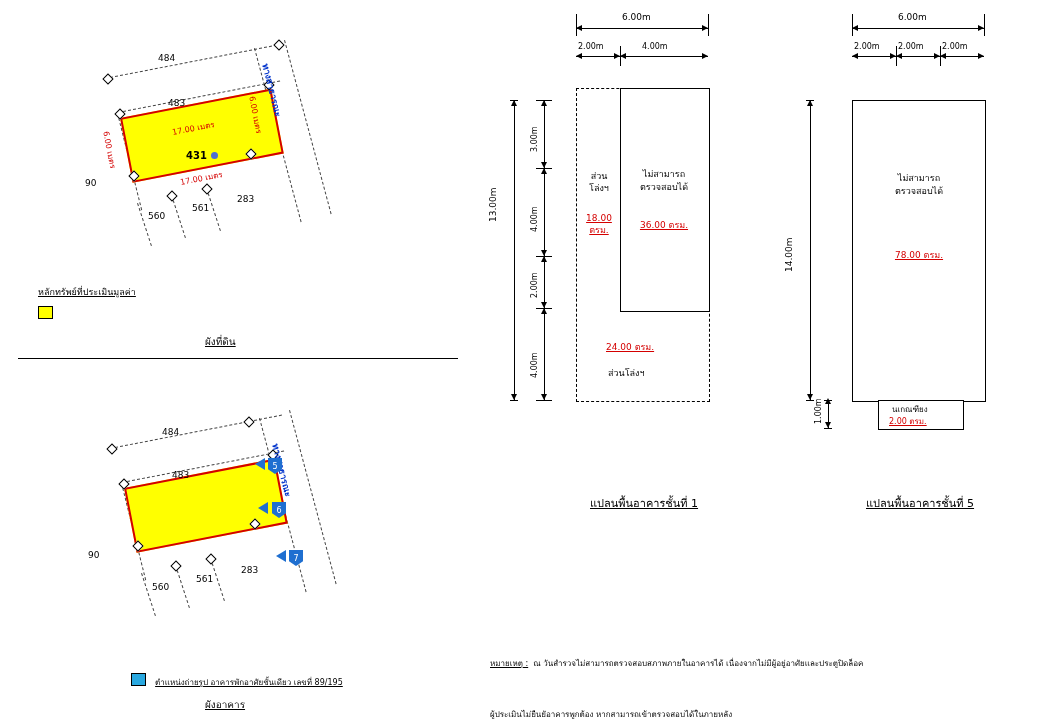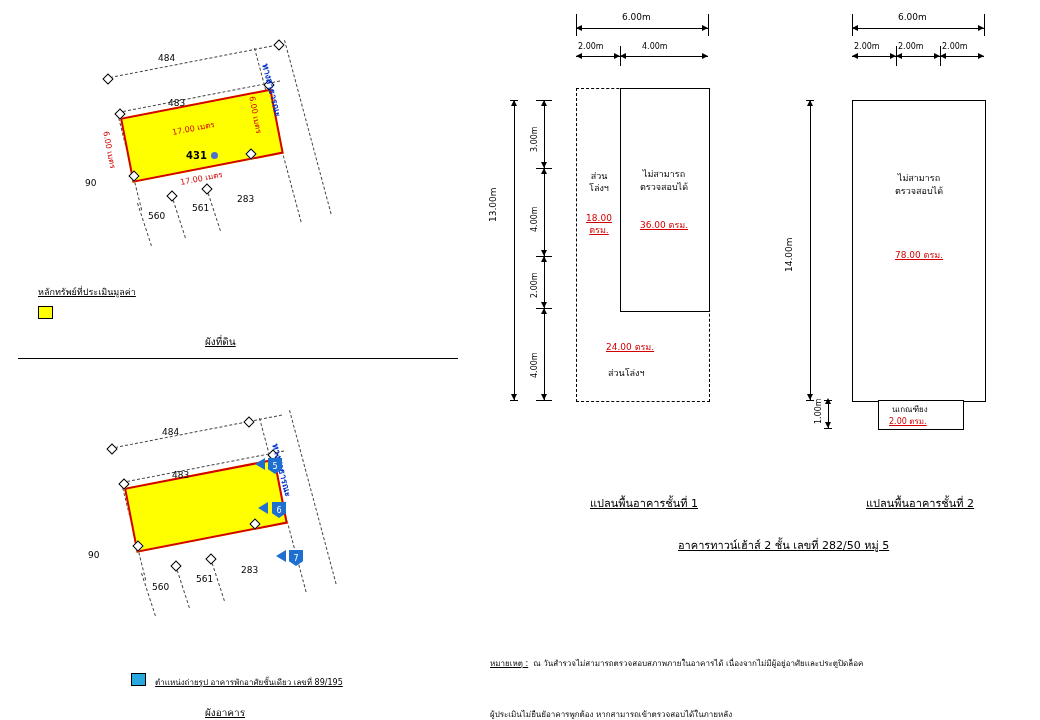--- a/index.html
+++ b/index.html
@@ -130,21 +130,21 @@
 
   <div class="abs" style="left:255px;top:88px;width:0;height:0;border-top:6px solid transparent;border-bottom:6px solid transparent;border-right:10px solid #1f6fd0;"></div>
   <div class="abs" style="left:258px;top:132px;width:0;height:0;border-top:6px solid transparent;border-bottom:6px solid transparent;border-right:10px solid #1f6fd0;"></div>
   <div class="abs" style="left:276px;top:180px;width:0;height:0;border-top:6px solid transparent;border-bottom:6px solid transparent;border-right:10px solid #1f6fd0;"></div>
 
   <div class="abs" style="left:88px;top:300px;padding-left:43px;">
     <span class="legend-swatch" style="background:#29a8e0;"></span>
     <span class="tiny u">ตำแหน่งถ่ายรูป อาคารพักอาศัยชั้นเดียว เลขที่ 89/195</span>
   </div>
 
-  <div class="abs md u" style="left:205px;top:335px;">ผังอาคาร</div>
+  <div class="abs md u" style="left:205px;top:327px;">ผังอาคาร</div>
 </div>
 
 <div class="abs" style="left:480px;top:0;width:560px;height:720px;">
 
   <div class="dim-h" style="left:96px;top:28px;width:132px;"></div>
   <div class="arrowL" style="left:96px;top:25px;"></div>
   <div class="arrowR" style="left:222px;top:25px;"></div>
   <div class="dim-v" style="left:96px;top:14px;height:22px;"></div>
   <div class="dim-v" style="left:228px;top:14px;height:22px;"></div>
   <div class="abs sm" style="left:142px;top:12px;">6.00m</div>
@@ -247,23 +247,22 @@
 
   <div class="rectOutline" style="left:372px;top:100px;width:132px;height:300px;"></div>
   <div class="rectOutline" style="left:398px;top:400px;width:84px;height:28px;"></div>
 
   <div class="abs sm" style="left:398px;top:172px;text-align:center;width:82px;line-height:1.4;">ไม่สามารถ<br>ตรวจสอบได้</div>
   <div class="abs sm red u" style="left:398px;top:248px;text-align:center;width:82px;">78.00 ตรม.</div>
 
   <div class="abs tiny" style="left:412px;top:403px;">นเกณฑียง</div>
   <div class="abs tiny red u" style="left:409px;top:415px;">2.00 ตรม.</div>
 
-  <div class="abs lg u" style="left:386px;top:494px;">แปลนพื้นอาคารชั้นที่ 2</div>
-
-  <div class="abs lg u" style="left:198px;top:536px;">อาคารทาวน์เฮ้าส์ 2 ชั้น เลขที่ 282/50 หมู่ 5</div>
+  <div class="abs lg u" style="left:386px;top:494px;">แปลนพื้นอาคารชั้นที่ 5</div>
+
 
   <div class="abs" style="left:10px;top:648px;width:540px;line-height:1.6;">
     <span class="tiny u">หมายเหตุ :</span>
     <span class="tiny">ณ วันสำรวจไม่สามารถตรวจสอบสภาพภายในอาคารได้ เนื่องจากไม่มีผู้อยู่อาศัยและประตูปิดล็อค</span><br>
     <br>
     <span class="tiny">ผู้ประเมินไม่ยืนยัอาคารพูกต้อง หากสามารถเข้าตรวจสอบได้ในภายหลัง</span>
   </div>
 </div>
 
 </body></html>

